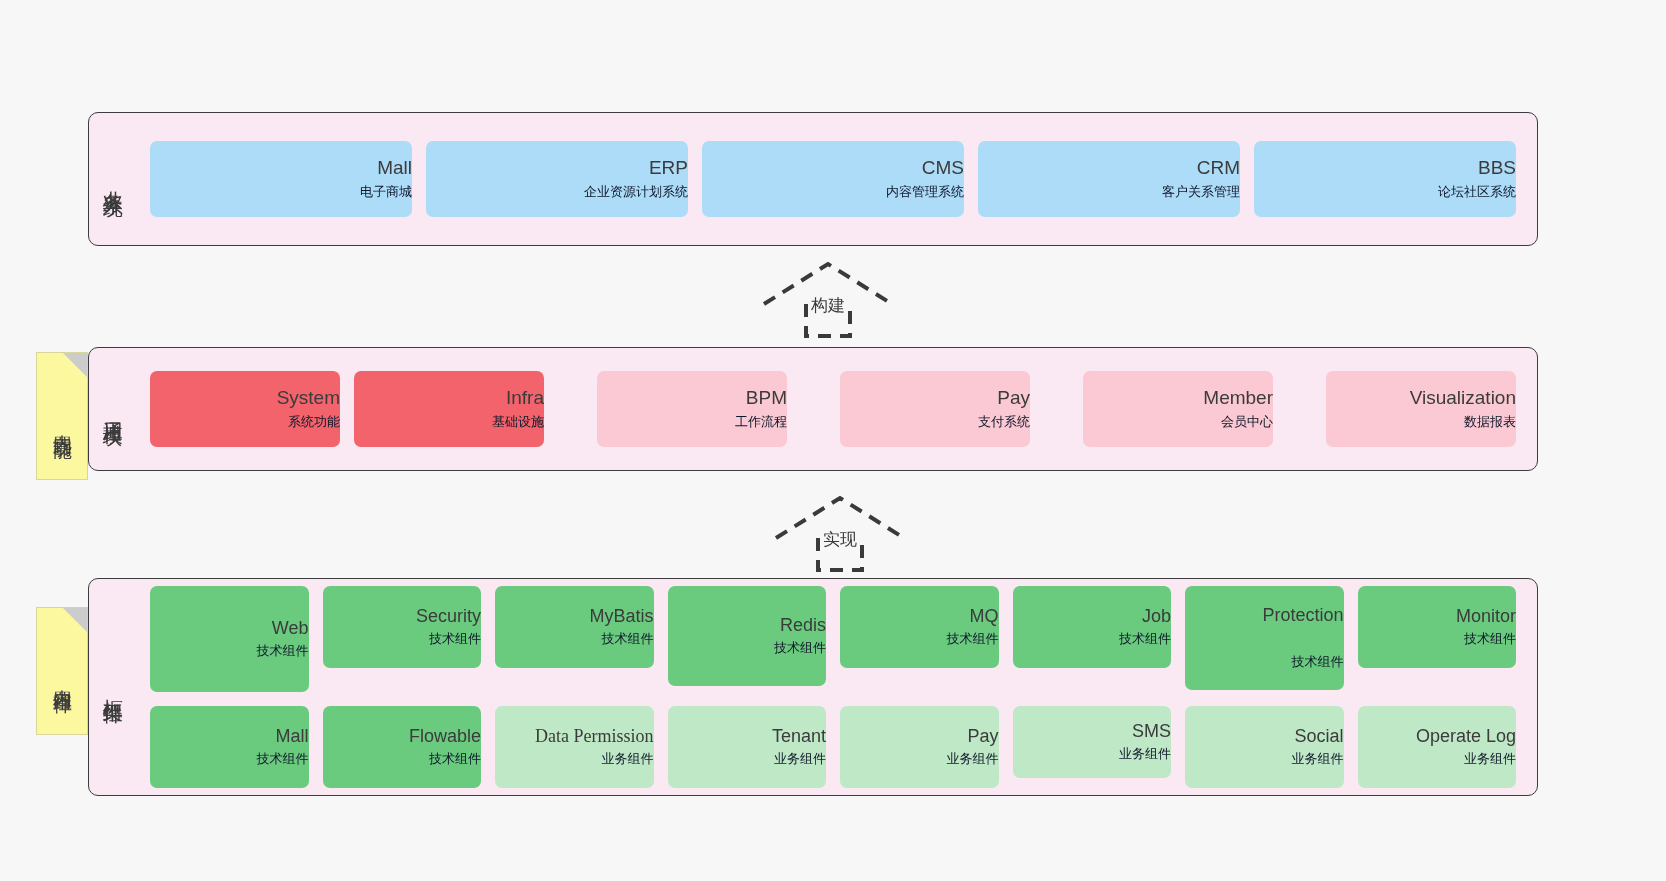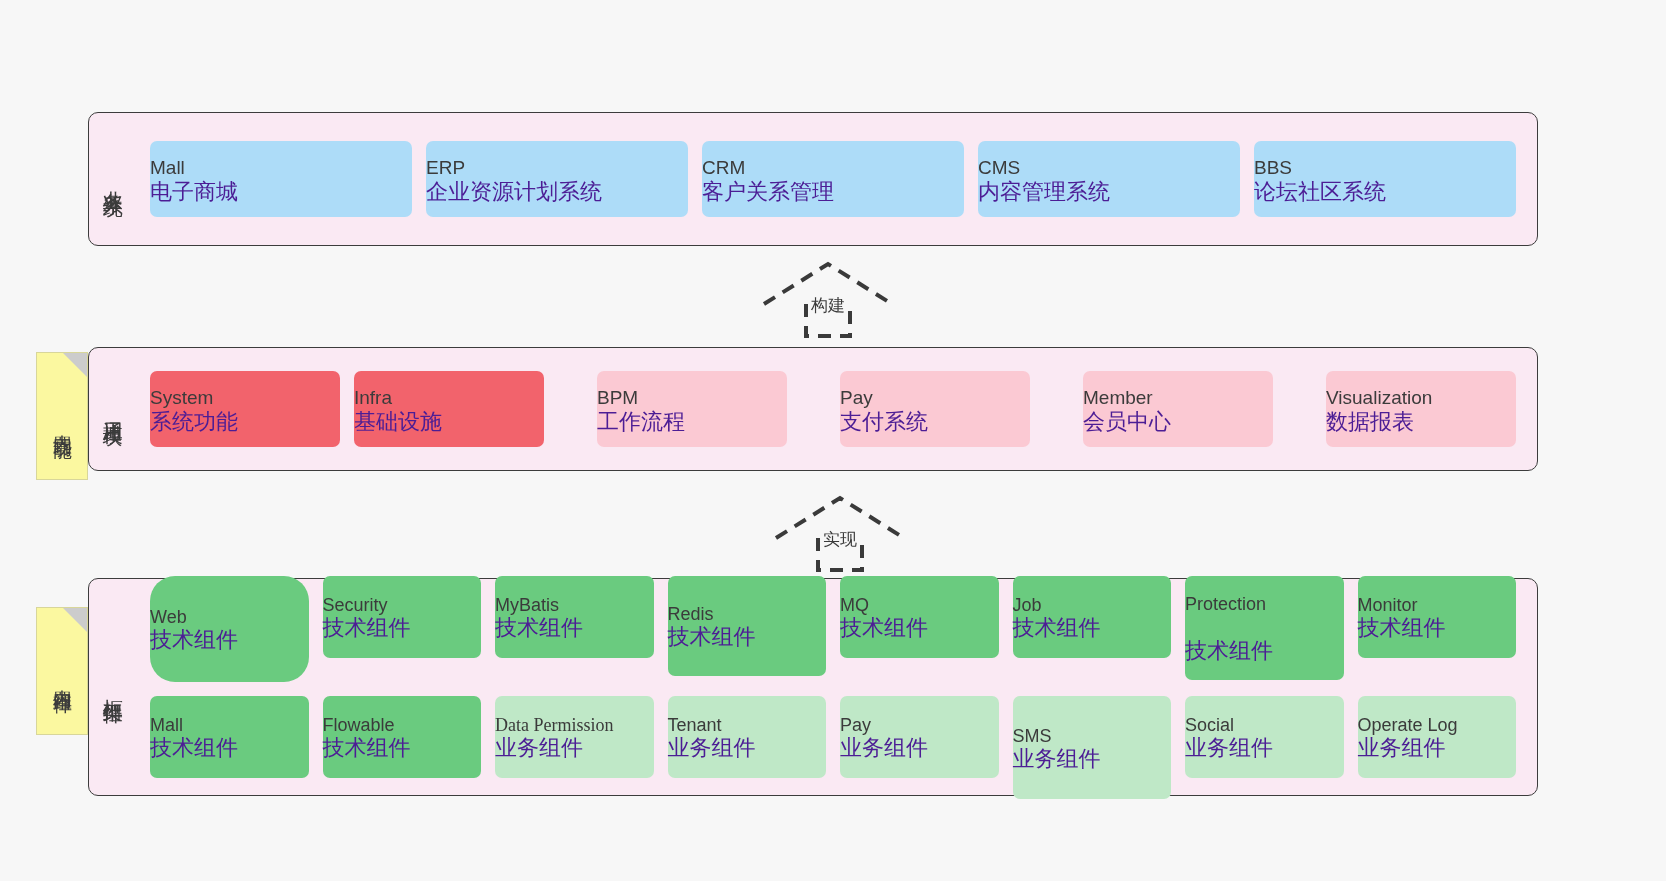--- a/index.html
+++ b/index.html
@@ -57,35 +57,35 @@
   }
 
   
   .cell{
     flex:1 1 0;
     margin:0 7px;
     height:76px;
     border-radius:7px;
     display:flex;
     flex-direction:column;
-    align-items:flex-start;
+    align-items:flex-end;
     justify-content:center;
     text-align:center;
     box-sizing:border-box;
     user-select:none;
   }
   .cell .en{
     font-size:19px;
     line-height:24px;
     color:#3b3b3b;
   }
   .cell .cn{
-    font-size:22px;
+    font-size:13px;
     line-height:23px;
-    color:#4c1d95;
+    color:#0f172a;
   }
   .cell.tall .en{font-size:18px;line-height:22px;}
 
   .blue{background:#addcf8;}
   .red{background:#f2636c;}
   .pink{background:#fbc9d3;margin-left:46px;}
   .green{background:#6acb7f;}
   .lightgreen{background:#bfe8c7;}
 
   
@@ -146,26 +146,26 @@
     <div class="layer-body" id="business-items">
         <div class="cell blue">
           <div class="en">Mall</div>
           <div class="cn">电子商城</div>
         </div>
         <div class="cell blue">
           <div class="en">ERP</div>
           <div class="cn">企业资源计划系统</div>
         </div>
         <div class="cell blue">
+          <div class="en">CMS</div>
+          <div class="cn">内容管理系统</div>
+        </div>
+        <div class="cell blue">
           <div class="en">CRM</div>
           <div class="cn">客户关系管理</div>
-        </div>
-        <div class="cell blue">
-          <div class="en">CMS</div>
-          <div class="cn">内容管理系统</div>
         </div>
         <div class="cell blue">
           <div class="en">BBS</div>
           <div class="cn">论坛社区系统</div>
         </div>
       </div>
   </div>
 
   <div class="arrow" style="left:760px;top:258px;width:136px;height:80px;">
     <svg width="136" height="80" viewBox="0 0 136 80" aria-hidden="true">
@@ -213,21 +213,21 @@
       <path d="M4 46 L68 6 L132 46" fill="none" stroke="#3a3a3a" stroke-width="4" stroke-dasharray="13 9" stroke-linecap="butt"></path>
       <path d="M46 46 L46 78 L90 78 L90 46" fill="none" stroke="#3a3a3a" stroke-width="4" stroke-dasharray="13 9" stroke-linecap="butt"></path>
     </svg>
     <div class="arrow-label" style="top:36px;">实现</div>
   </div>
 
   <div class="layer" id="layer-framework" style="left:88px;top:578px;width:1450px;height:218px;">
     <div class="layer-title">框架组件</div>
     <div class="layer-body two-rows">
       <div class="row" id="framework-row1">
-          <div class="cell green tall" style="height: 106px; border-radius: 25px;">
+          <div class="cell green tall" style="height: 106px;">
             <div class="en">Web</div>
             <div class="cn">技术组件</div>
           </div>
           <div class="cell green tall" style="height: 82px;">
             <div class="en">Security</div>
             <div class="cn">技术组件</div>
           </div>
           <div class="cell green tall" style="height: 82px;">
             <div class="en">MyBatis</div>
             <div class="cn">技术组件</div>
@@ -267,21 +267,21 @@
             <div class="cn">业务组件</div>
           </div>
           <div class="cell lightgreen tall" style="height: 82px;">
             <div class="en">Tenant</div>
             <div class="cn">业务组件</div>
           </div>
           <div class="cell lightgreen tall" style="height: 82px;">
             <div class="en">Pay</div>
             <div class="cn">业务组件</div>
           </div>
-          <div class="cell lightgreen tall" style="height: 103px;">
+          <div class="cell lightgreen tall" style="height: 72px;">
             <div class="en">SMS</div>
             <div class="cn">业务组件</div>
           </div>
           <div class="cell lightgreen tall" style="height: 82px;">
             <div class="en">Social</div>
             <div class="cn">业务组件</div>
           </div>
           <div class="cell lightgreen tall" style="height: 82px;">
             <div class="en">Operate Log</div>
             <div class="cn">业务组件</div>

